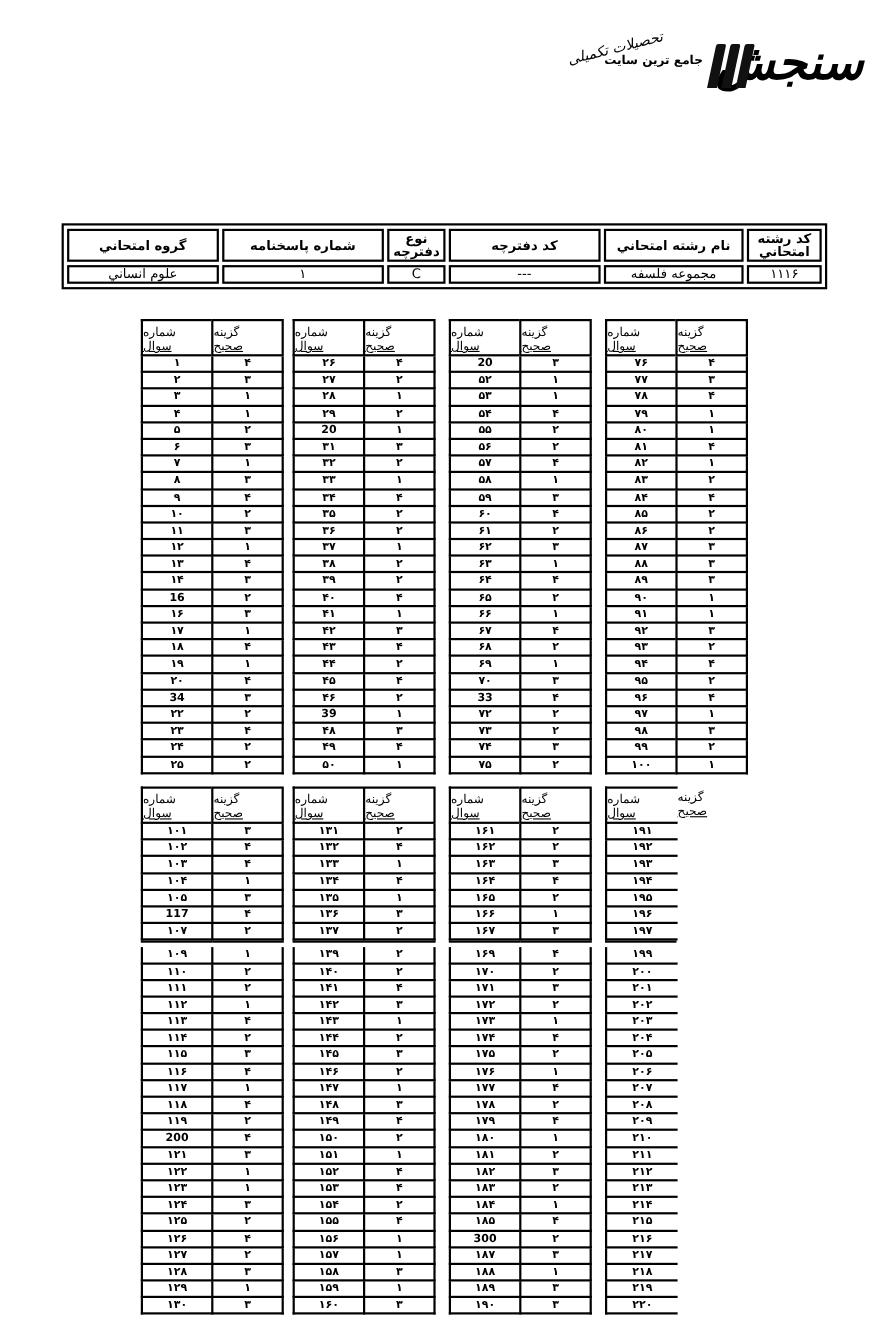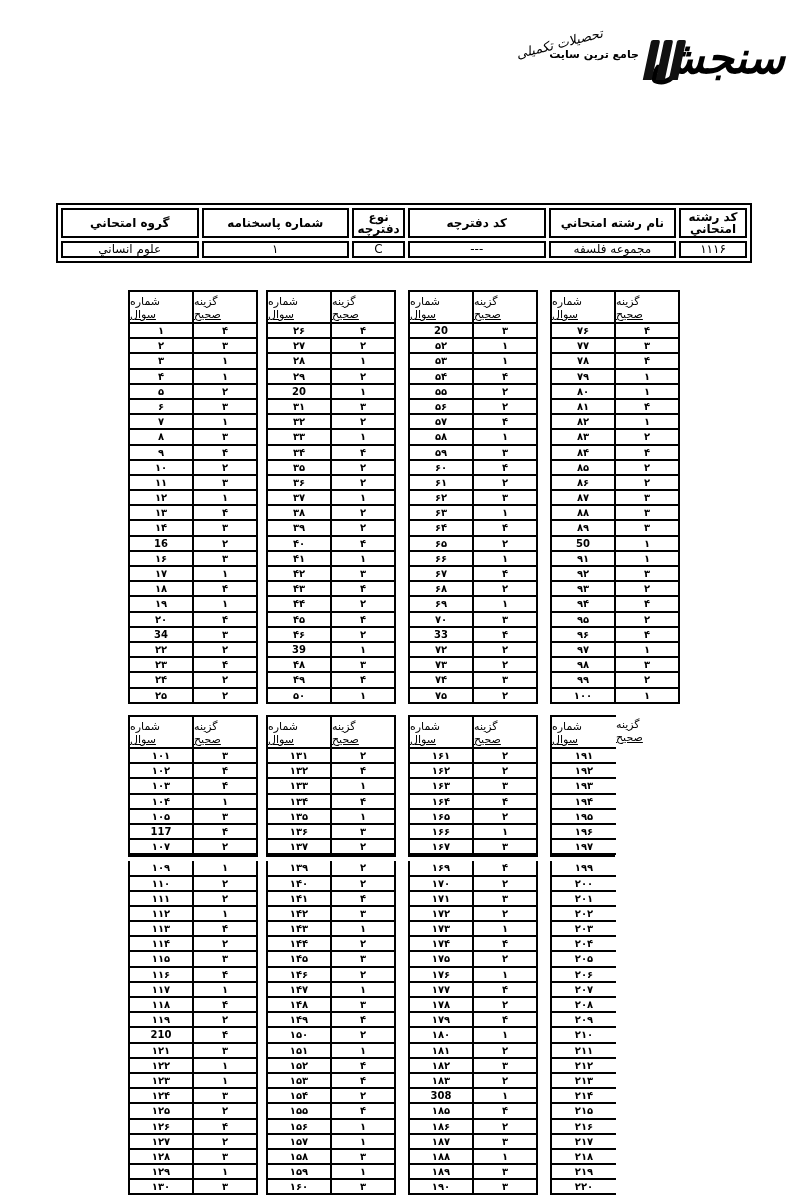--- a/index.html
+++ b/index.html
@@ -453,21 +453,21 @@
       </div>
       <div class="row">
         <div>۸۸</div>
         <div>۳</div>
       </div>
       <div class="row">
         <div>۸۹</div>
         <div>۳</div>
       </div>
       <div class="row">
-        <div>50</div>
+        <div>۹۰</div>
         <div>۱</div>
       </div>
       <div class="row">
         <div>۹۱</div>
         <div>۱</div>
       </div>
       <div class="row">
         <div>۹۲</div>
         <div>۳</div>
       </div>
@@ -581,21 +581,21 @@
       </div>
       <div class="row">
         <div>۱۱۸</div>
         <div>۴</div>
       </div>
       <div class="row">
         <div>۱۱۹</div>
         <div>۲</div>
       </div>
       <div class="row">
-        <div>210</div>
+        <div>200</div>
         <div>۴</div>
       </div>
       <div class="row">
         <div>۱۲۱</div>
         <div>۳</div>
       </div>
       <div class="row">
         <div>۱۲۲</div>
         <div>۱</div>
       </div>
@@ -849,29 +849,29 @@
       </div>
       <div class="row">
         <div>۱۸۲</div>
         <div>۳</div>
       </div>
       <div class="row">
         <div>۱۸۳</div>
         <div>۲</div>
       </div>
       <div class="row">
-        <div>308</div>
+        <div>۱۸۴</div>
         <div>۱</div>
       </div>
       <div class="row">
         <div>۱۸۵</div>
         <div>۴</div>
       </div>
       <div class="row">
-        <div>۱۸۶</div>
+        <div>300</div>
         <div>۲</div>
       </div>
       <div class="row">
         <div>۱۸۷</div>
         <div>۳</div>
       </div>
       <div class="row">
         <div>۱۸۸</div>
         <div>۱</div>
       </div>

